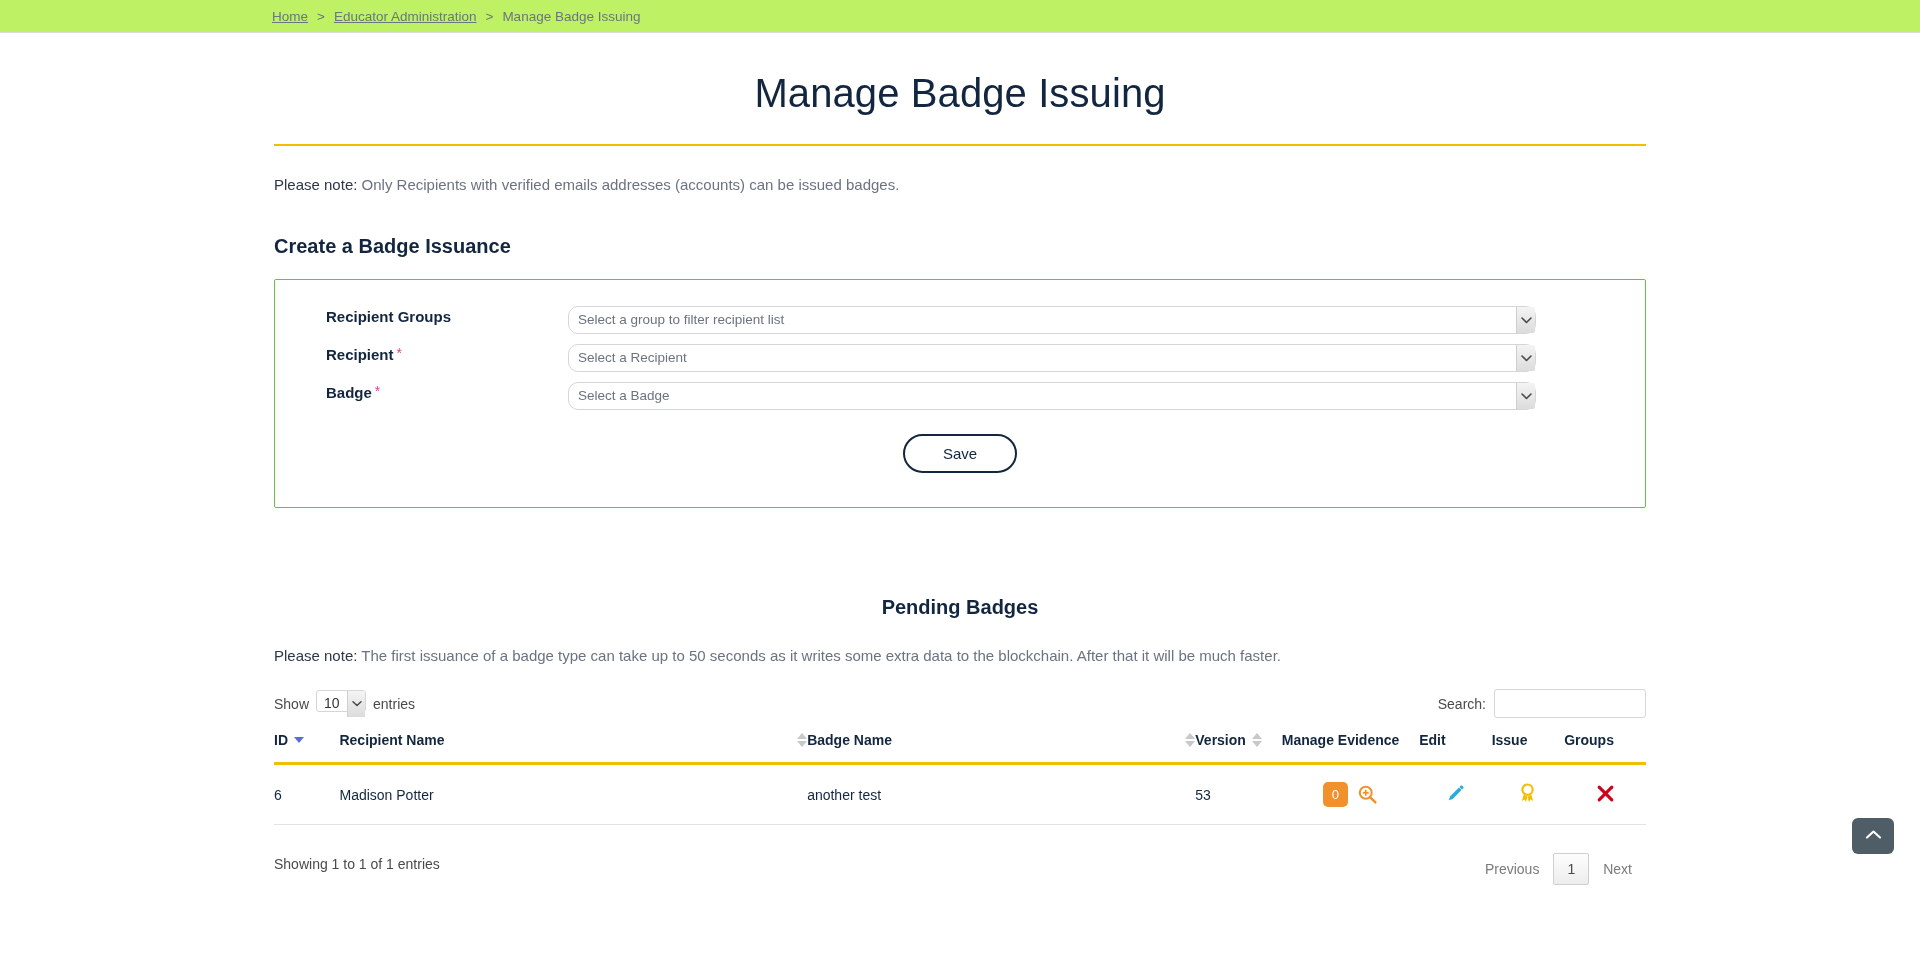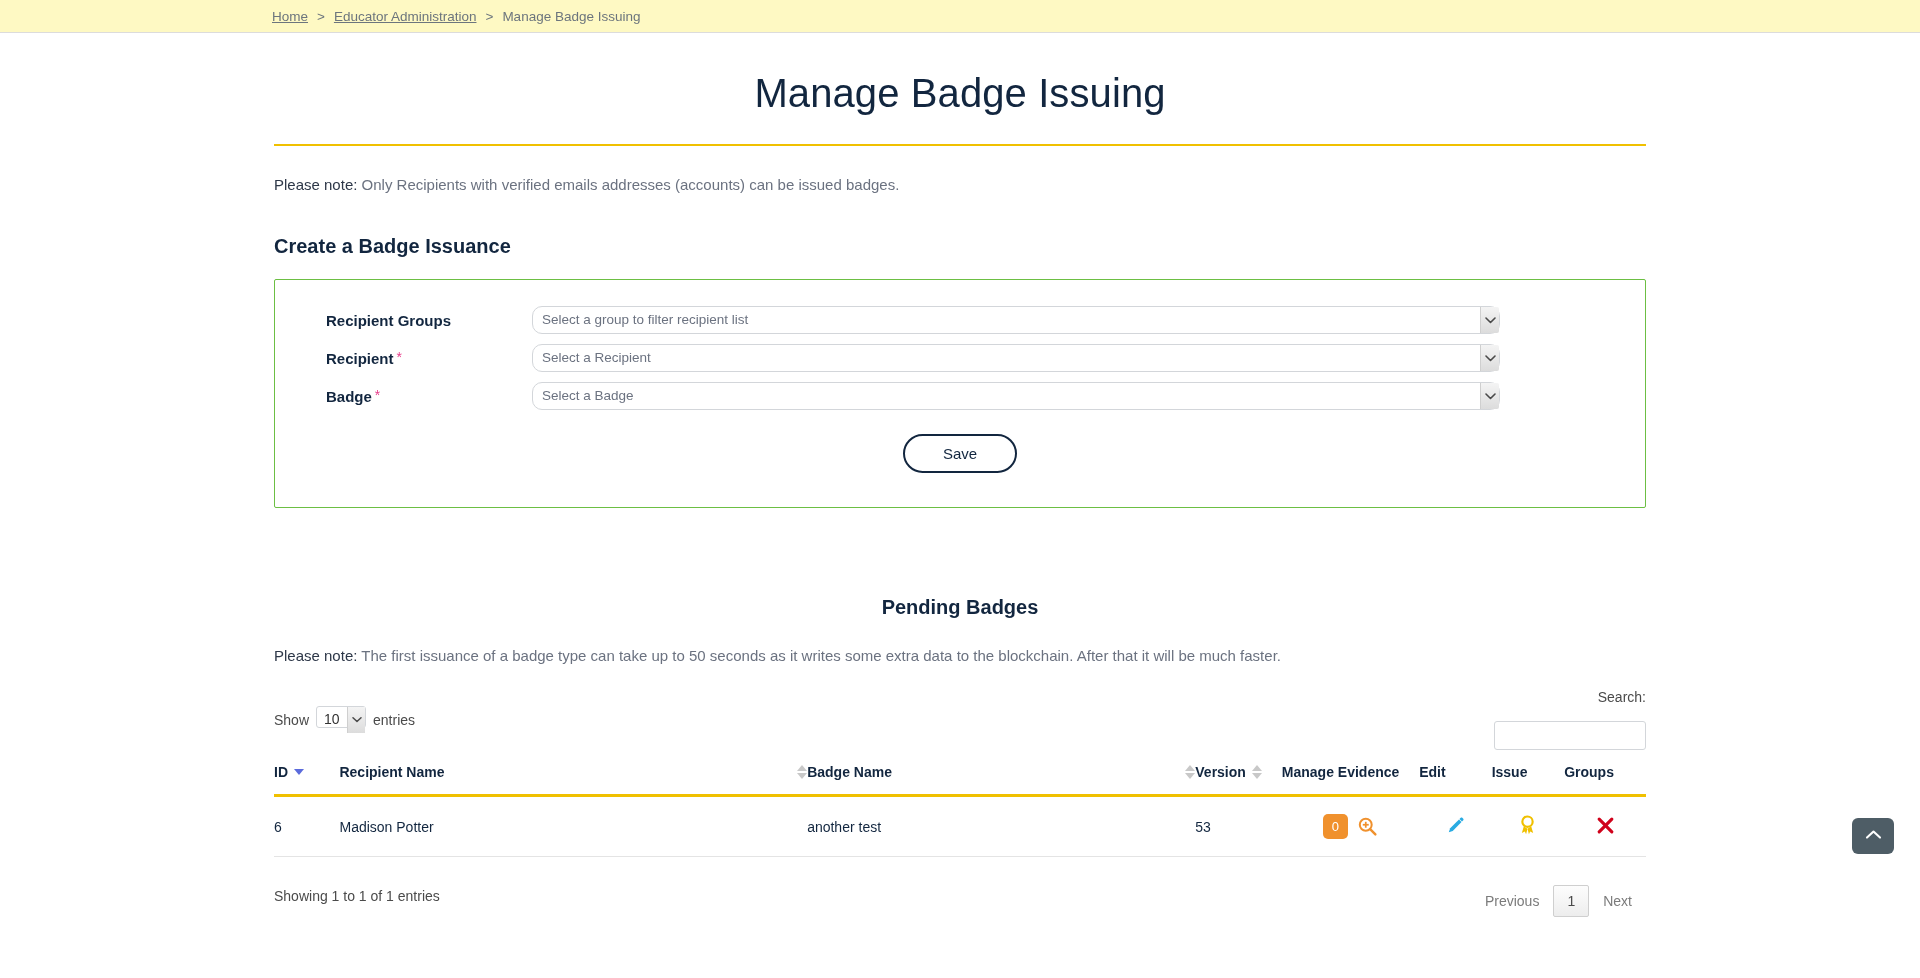--- a/index.html
+++ b/index.html
@@ -14,21 +14,21 @@
   body {
     width: 1920px;
     height: 978px;
     position: relative;
     overflow: hidden;
   }
 
   
   .breadcrumb-bar {
     height: 33px;
-    background: #fef9c3;
+    background: #bef264;
     border-bottom: 1px solid #dcdcdc;
     display: flex;
     align-items: center;
     padding-left: 272px;
     font-size: 13.5px;
     color: #6c757d;
   }
   .breadcrumb-bar a {
     color: #6c757d;
     text-decoration: underline;
@@ -82,23 +82,23 @@
   
   .form-panel {
     border: 1px solid #6cbf43;
     border-radius: 2px;
     margin-top: 21px;
     padding: 26px 0 34px 0;
     background: #fff;
   }
   .form-row {
     display: flex;
-    align-items: center;
     margin-bottom: 10px;
     padding-left: 51px;
+    gap: 36px;
   }
   .form-label {
     width: 206px;
     flex: 0 0 206px;
     font-size: 15px;
     font-weight: bold;
     color: #12263f;
     padding-top: 2px;
   }
   .req-star {
@@ -218,23 +218,22 @@
     border-left: 1px solid #cfcfcf;
     display: flex;
     align-items: center;
     justify-content: center;
     pointer-events: none;
   }
   .search-control {
     font-size: 14px;
     color: #4a4a4a;
     display: flex;
-    align-items: flex-end;
-    gap: 16px;
-    flex-direction: column;
+    align-items: center;
+    gap: 8px;
   }
   .search-input {
     width: 152px;
     height: 29px;
     border: 1px solid #d3d6da;
     border-radius: 3px;
     font-family: "Liberation Sans", sans-serif;
     font-size: 14px;
     padding: 0 7px;
     color: #333;

